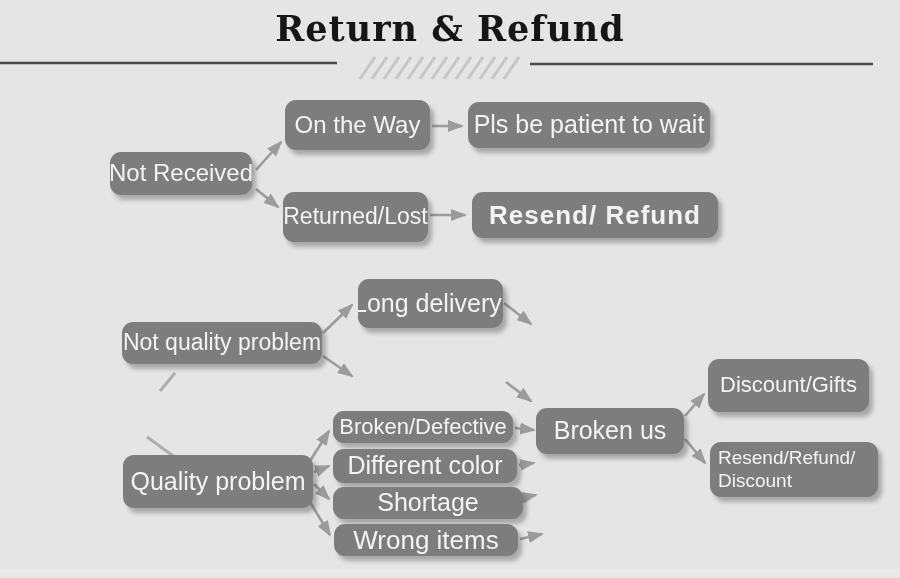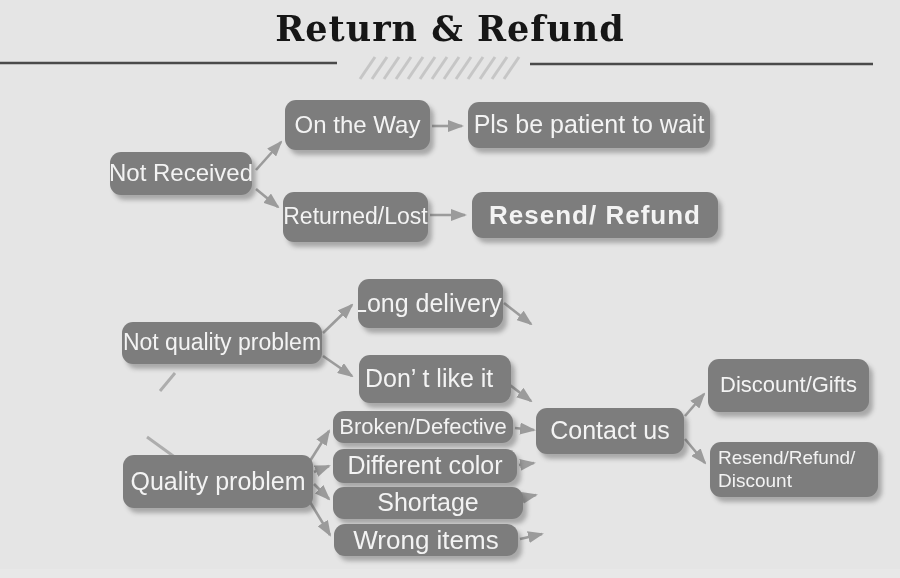--- a/index.html
+++ b/index.html
@@ -130,40 +130,37 @@
   <div class="node" id="n-resend-refund">
     <span>Resend/ Refund</span>
   </div>
 
   <div class="node" id="n-not-quality">
     <span>Not quality problem</span>
   </div>
   <div class="node" id="n-long-delivery">
     <span>Long delivery</span>
   </div>
-  <div class="node" id="n-dont-like">
-    <span>Don’ t like it</span>
-  </div>
   <div class="node" id="n-quality">
     <span>Quality problem</span>
   </div>
   <div class="node" id="n-broken">
     <span>Broken/Defective</span>
   </div>
   <div class="node" id="n-diff-color">
     <span>Different color</span>
   </div>
   <div class="node" id="n-shortage">
     <span>Shortage</span>
   </div>
   <div class="node" id="n-wrong-items">
     <span>Wrong items</span>
   </div>
   <div class="node" id="n-contact">
-    <span>Contact us</span>
+    <span>Broken us</span>
   </div>
   <div class="node" id="n-discount-gifts">
     <span>Discount/Gifts</span>
   </div>
   <div class="node" id="n-rrd">
     <span>Resend/Refund/</span>
     <span>Discount</span>
   </div>
 
   <div id="bottom-strip"></div>

